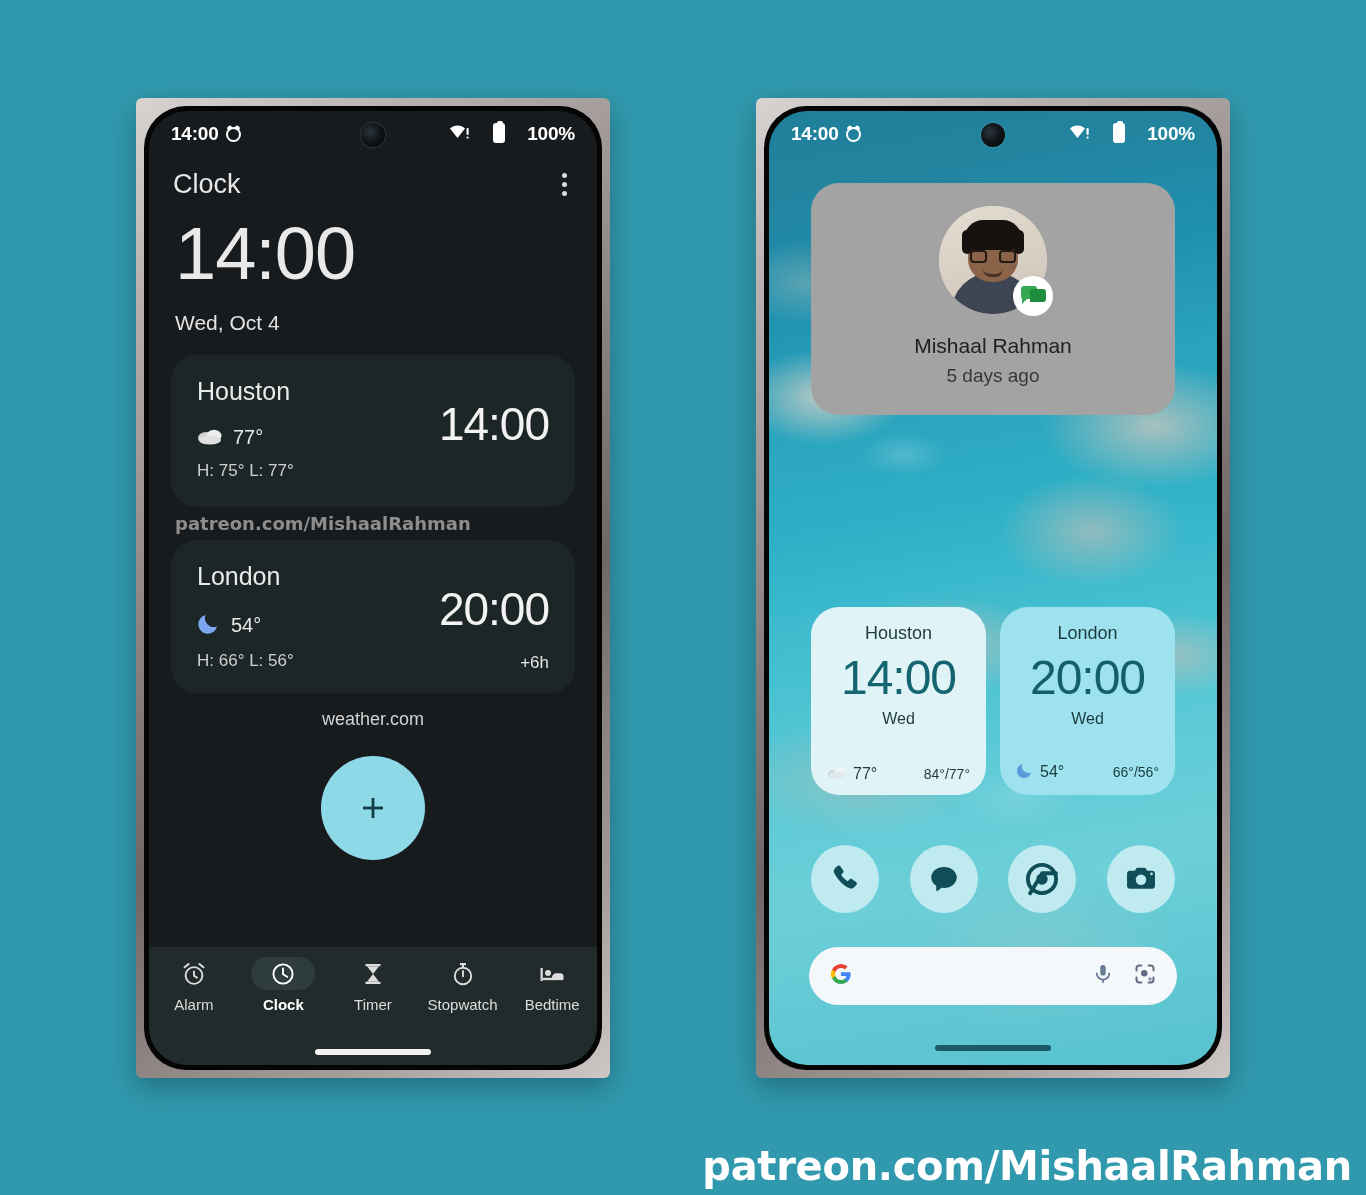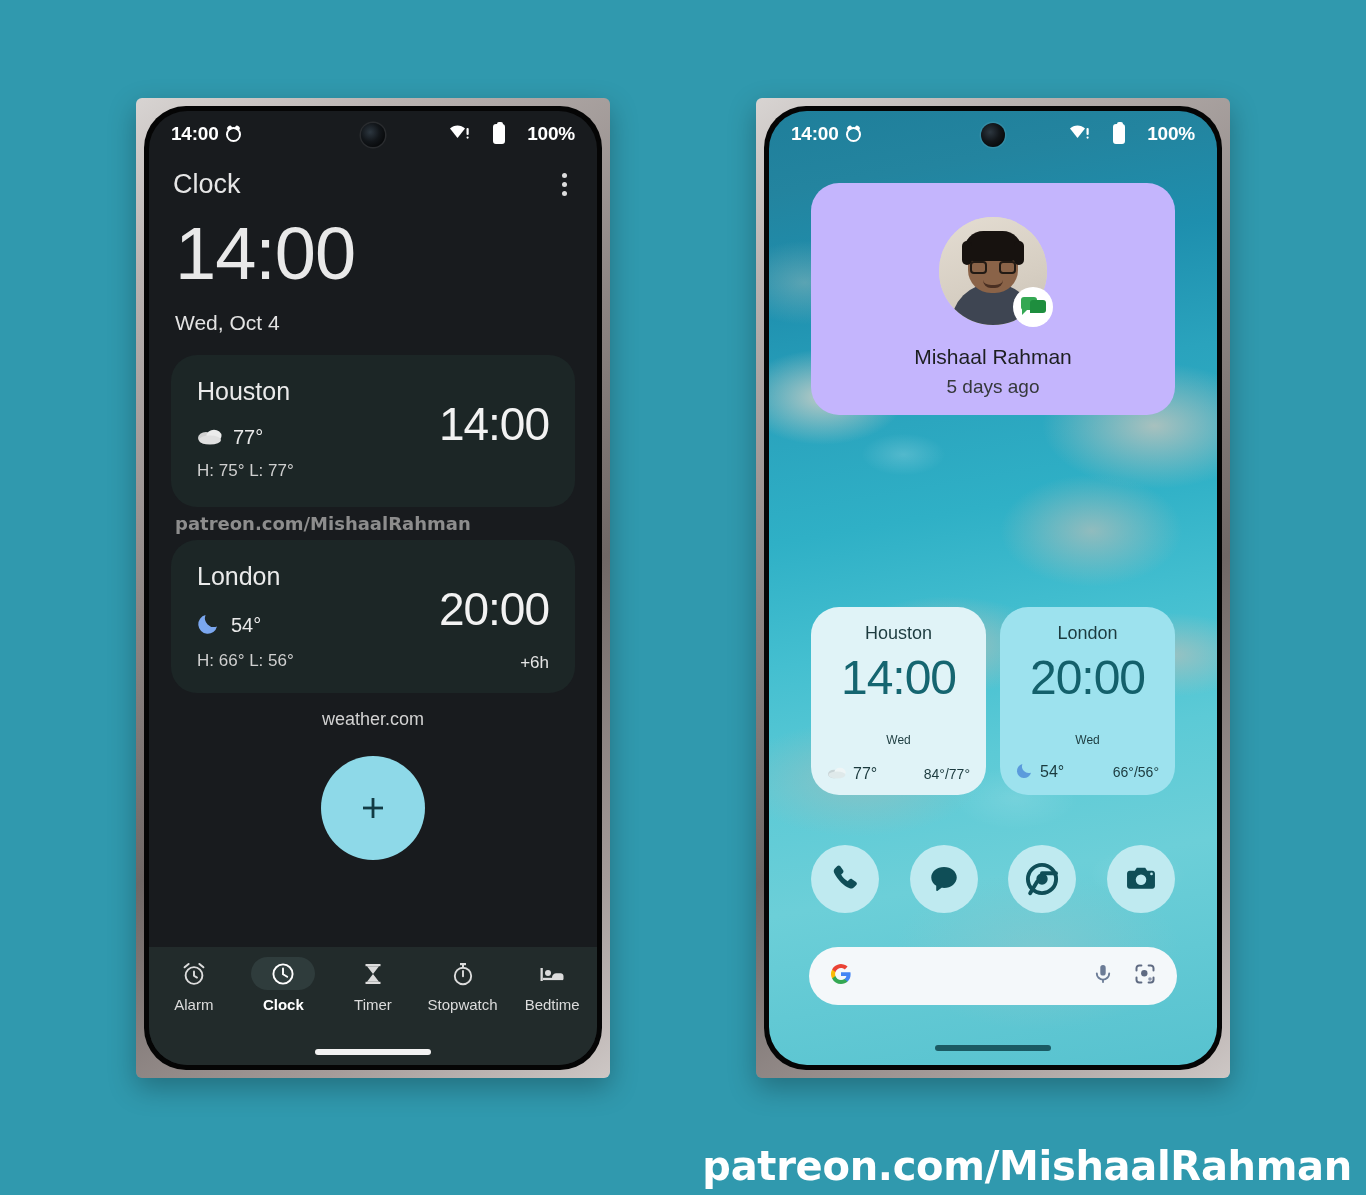--- a/index.html
+++ b/index.html
@@ -58,21 +58,21 @@
   .sb-alarm-icon {
     width: 15px; height: 15px; border-radius: 50%;
     border: 2px solid #fff; position: relative; display:inline-block;
   }
   .sb-alarm-icon::before, .sb-alarm-icon::after {
     content:""; position:absolute; width:5px; height:4px; background:#fff; top:-3px;
     border-radius:2px 2px 0 0;
   }
   .sb-alarm-icon::before { left:-1px; transform: rotate(-35deg); }
   .sb-alarm-icon::after  { right:-1px; transform: rotate(35deg); }
-  .sb-right { margin-left: auto; display: flex; align-items: center; gap: 22px; }
+  .sb-right { margin-left: auto; display: flex; align-items: flex-start; gap: 22px; }
   .sb-batt {
     width: 12px; height: 20px; border: 2px solid #fff; border-radius: 3px;
     background: #fff; position: relative;
   }
   .sb-batt::before {
     content:""; position:absolute; top:-4px; left:2px; width:6px; height:3px;
     background:#fff; border-radius:2px 2px 0 0;
   }
   .sb-pct { font-size: 19px; font-weight: bold; letter-spacing: -0.2px; }
   .punchhole {
@@ -201,24 +201,24 @@
   }
   .boat::after {
     content:""; position:absolute; top:14px; left:-1px;
     width:2px; height: 44px;
     background: linear-gradient(180deg, rgba(255,255,255,0.75), rgba(255,255,255,0));
   }
 
   .contact-widget {
     position: absolute;
     left: 42px; top: 72px; right: 42px; height: 232px;
-    background: #c4b5fd;
+    background: #a3a3a3;
     border-radius: 28px;
     display:flex; flex-direction: column; align-items:center;
-    padding-top: 34px;
+    padding-top: 23px;
     cursor: pointer;
   }
   .avatar {
     width: 108px; height: 108px; border-radius: 50%;
     position: relative; overflow: visible;
   }
   .avatar-photo {
     width: 108px; height: 108px; border-radius: 50%;
     overflow: hidden; position: relative;
     background: #ddd6cc;
@@ -287,21 +287,21 @@
     flex: 1; border-radius: 28px; height: 188px;
     padding: 16px 16px 14px 16px;
     display:flex; flex-direction: column; align-items:center;
     position: relative; cursor:pointer;
   }
   .cw.houston { background: #e0f3f7; }
   .cw.london  { background: #9de2ee; }
   .cw-city  { font-size: 18px; color:#1c3b3f; }
   .cw-time  { font-size: 48px; color:#156570; font-weight: 300; letter-spacing:-1px; margin-top: 10px; line-height:1; }
   .cw.london .cw-time { color:#13606b; }
-  .cw-day   { font-size: 12px; color:#1c3b3f; margin-top: 31px; }
+  .cw-day   { font-size: 16px; color:#1c3b3f; margin-top: 8px; }
   .cw-foot  { position:absolute; left:16px; right:16px; bottom: 12px; display:flex; align-items:center; }
   .cw-temp  { font-size: 16px; color:#1b3a3e; margin-left: 6px; }
   .cw-hl    { font-size: 14px; color:#1b3a3e; margin-left:auto; }
 
   .dock {
     position:absolute; left: 42px; right: 42px; bottom: 152px;
     display:flex; justify-content: space-between;
   }
   .dock-icon {
     width: 68px; height: 68px; border-radius: 50%;

